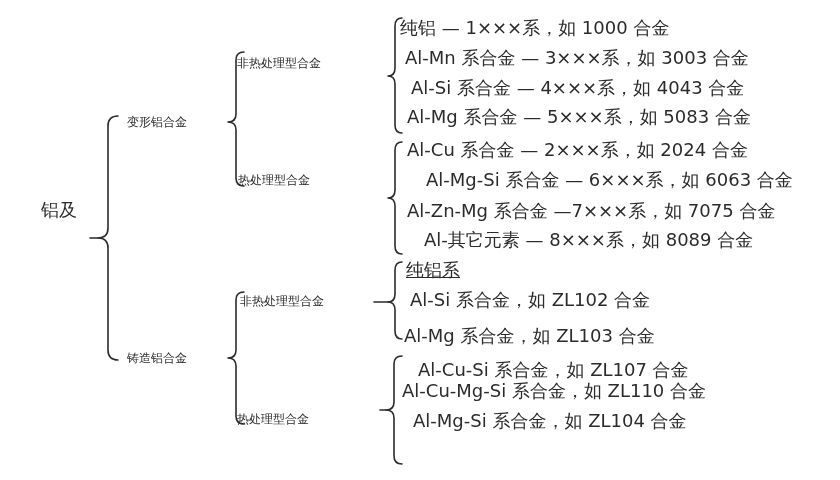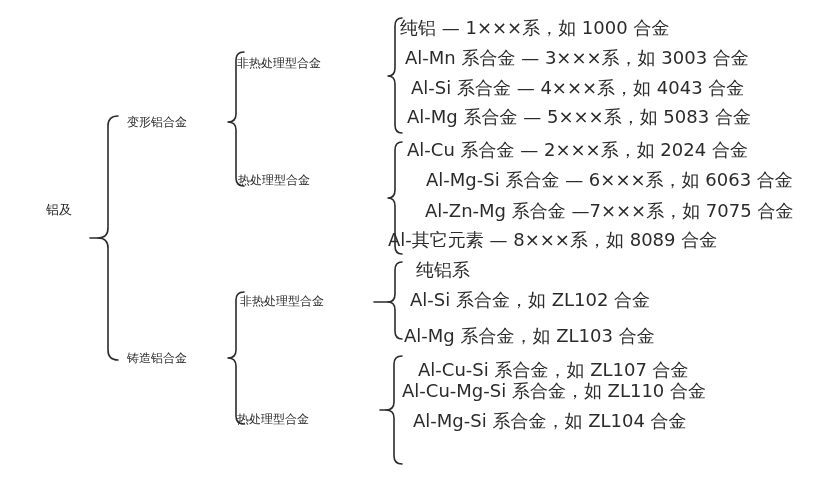--- a/index.html
+++ b/index.html
@@ -34,21 +34,21 @@
     position: absolute;
     white-space: nowrap;
     font-size: 12px;
     line-height: 26px;
   }
   .root-lbl {
     position: absolute;
     left: 28px; top: 196px;
     width: 62px;
     text-align: center;
-    font-size: 13px;
+    font-size: 18px;
     line-height: 28px;
     white-space: nowrap;
   }
   .leaf {
     position: absolute;
     white-space: nowrap;
     font-size: 18px;
     line-height: 24px;
   }
 </style>
@@ -89,24 +89,24 @@
   <div class="lbl" style="left:240px; top:288px;">非热处理型合金</div>
   <div class="lbl" style="left:237px; top:406px;">热处理型合金</div>
 
   <div class="leaf" style="left:400px; top:16px;">纯铝 — 1×××系，如 1000 合金</div>
   <div class="leaf" style="left:405px; top:46px;">Al-Mn 系合金 — 3×××系，如 3003 合金</div>
   <div class="leaf" style="left:411px; top:76px;">Al-Si 系合金 — 4×××系，如 4043 合金</div>
   <div class="leaf" style="left:407px; top:105px;">Al-Mg 系合金 — 5×××系，如 5083 合金</div>
 
   <div class="leaf" style="left:407px; top:138px;">Al-Cu 系合金 — 2×××系，如 2024 合金</div>
   <div class="leaf" style="left:410px; top:168px;margin-left:16px;">Al-Mg-Si 系合金 — 6×××系，如 6063 合金</div>
-  <div class="leaf" style="left:407px; top:199px;margin-left:18px;">Al-Zn-Mg 系合金 —7×××系，如 7075 合金</div>
-  <div class="leaf" style="left:388px; top:228px;">Al-其它元素 — 8×××系，如 8089 合金</div>
+  <div class="leaf" style="left:407px; top:199px;">Al-Zn-Mg 系合金 —7×××系，如 7075 合金</div>
+  <div class="leaf" style="left:424px; top:228px;">Al-其它元素 — 8×××系，如 8089 合金</div>
 
-  <div class="leaf" style="left:416px; top:258px;">纯铝系</div>
+  <div class="leaf" style="left:406px; top:258px;text-decoration:underline;">纯铝系</div>
   <div class="leaf" style="left:410px; top:288px;">Al-Si 系合金，如 ZL102 合金</div>
   <div class="leaf" style="left:404px; top:324px;">Al-Mg 系合金，如 ZL103 合金</div>
 
   <div class="leaf" style="left:418px; top:350px;margin-top:8px;">Al-Cu-Si 系合金，如 ZL107 合金</div>
   <div class="leaf" style="left:402px; top:379px;">Al-Cu-Mg-Si 系合金，如 ZL110 合金</div>
   <div class="leaf" style="left:413px; top:409px;">Al-Mg-Si 系合金，如 ZL104 合金</div>
 
 </div>
 
 </body></html>

